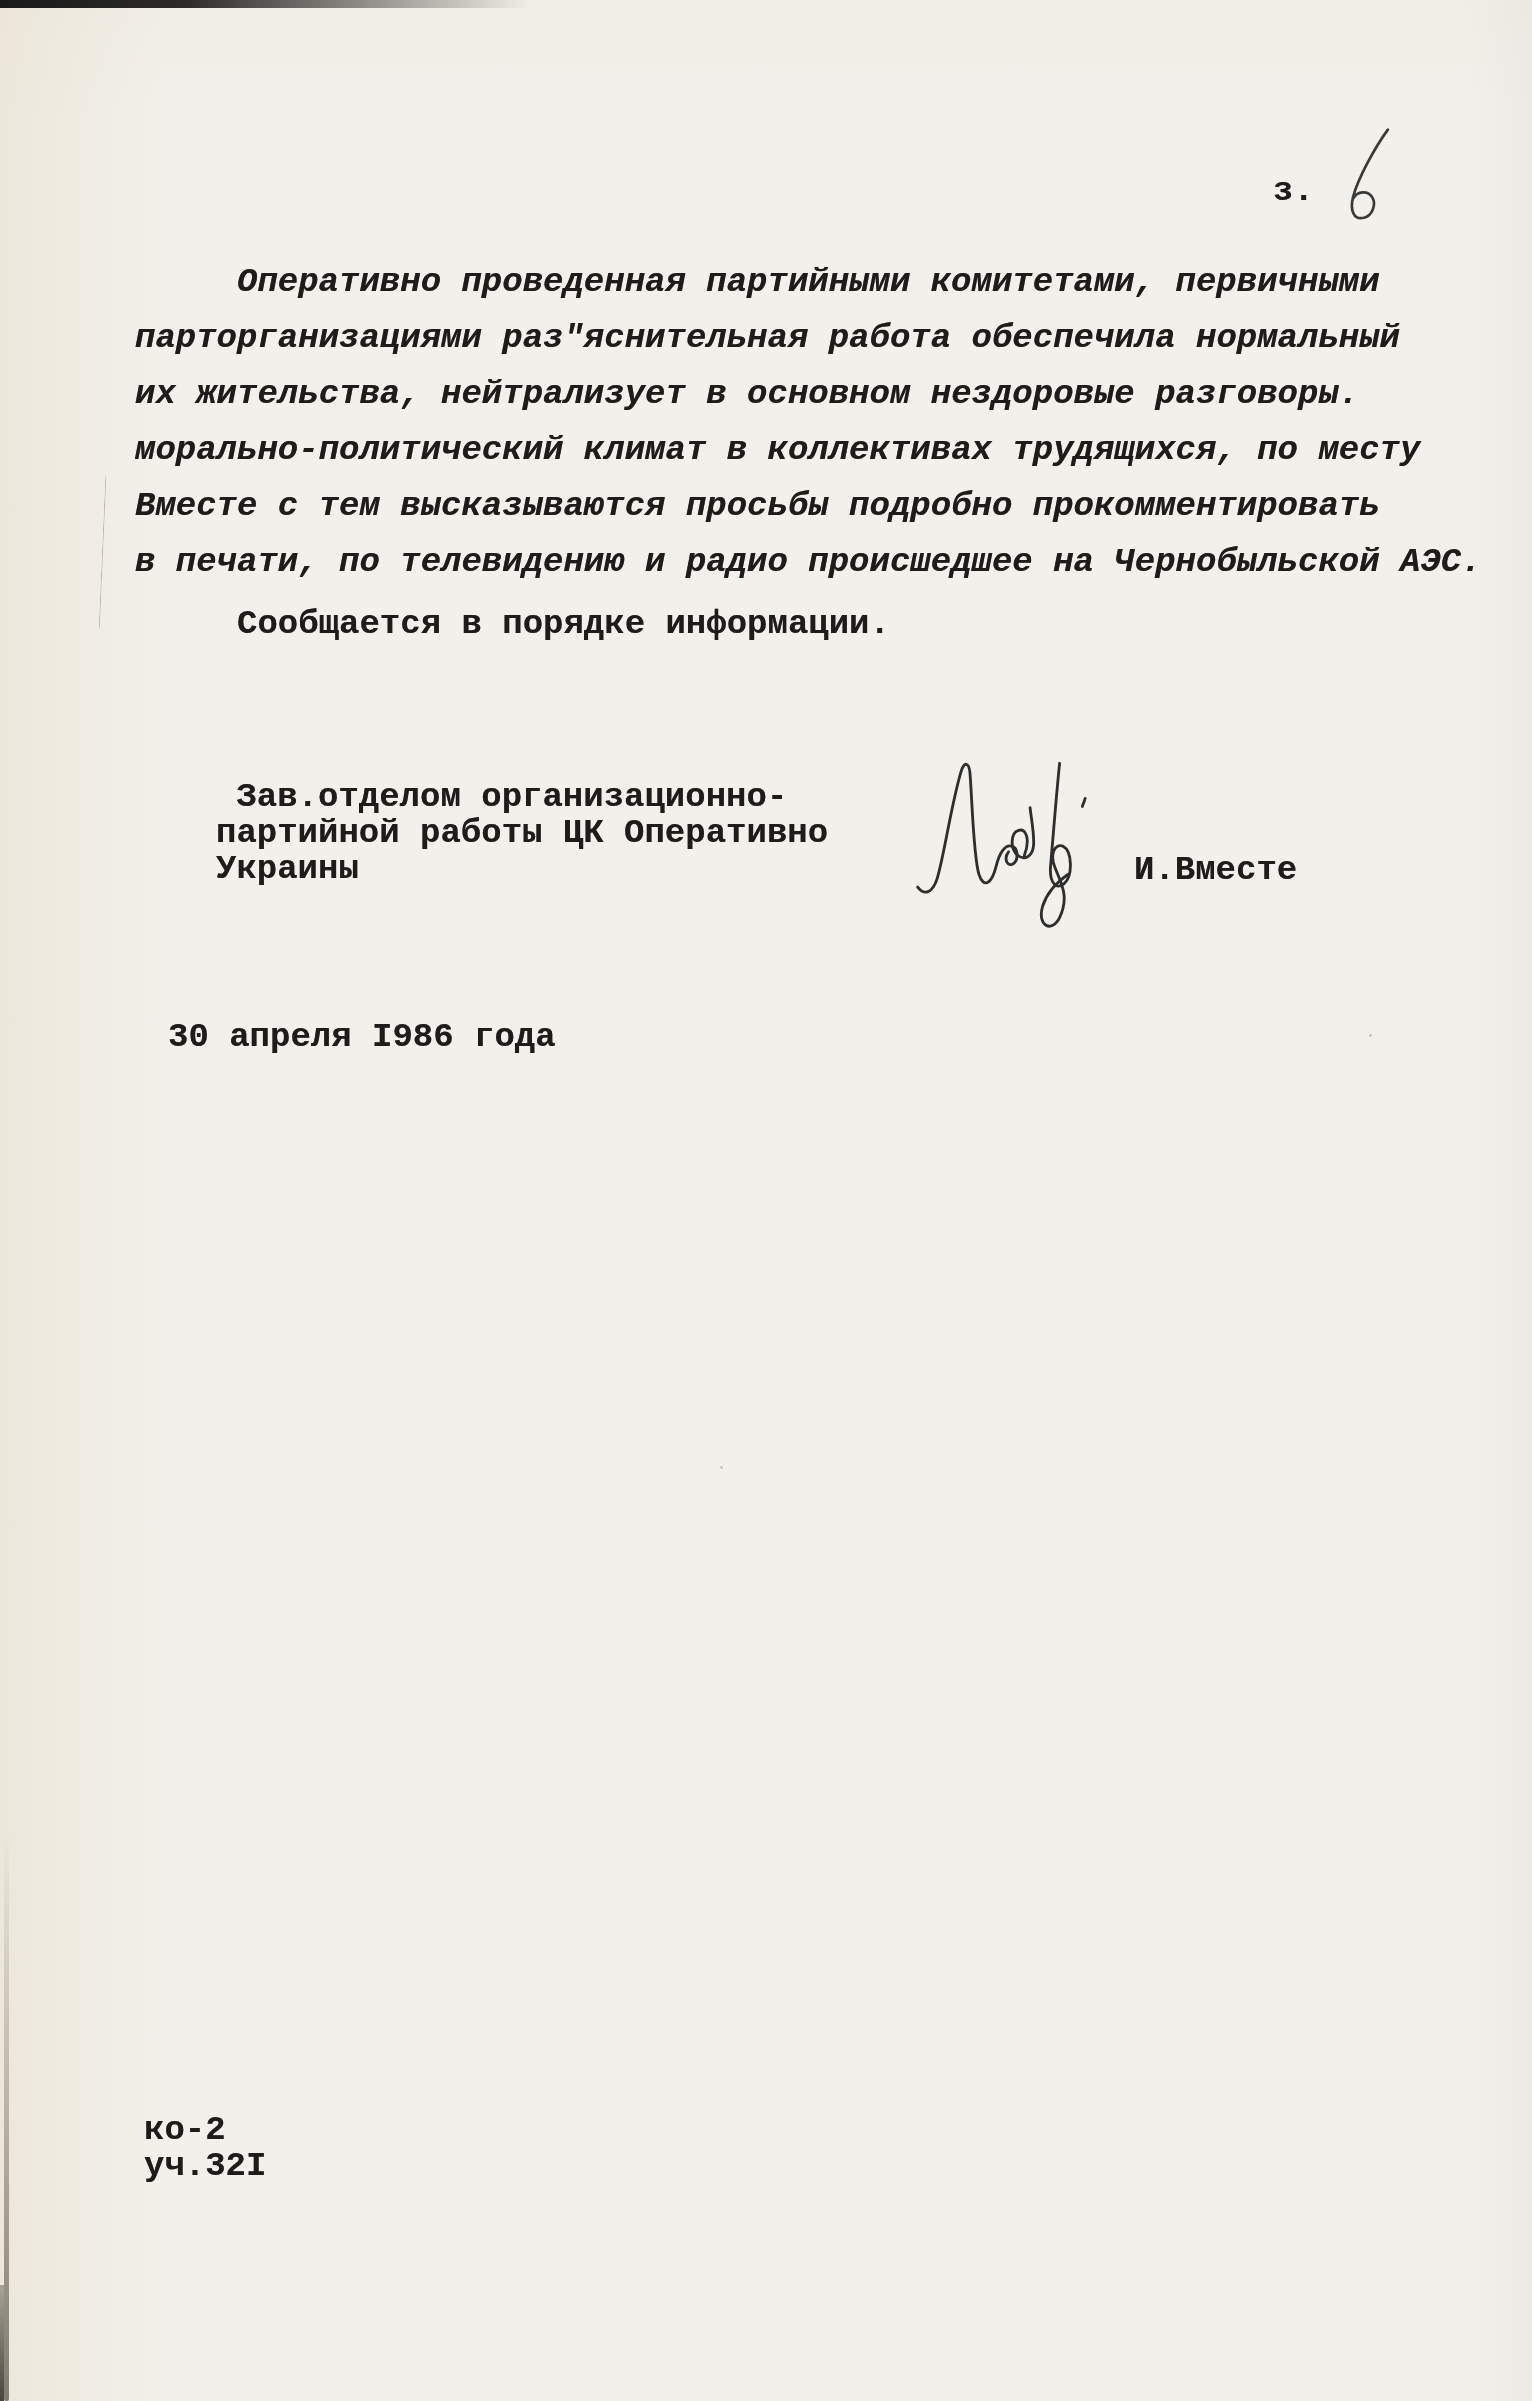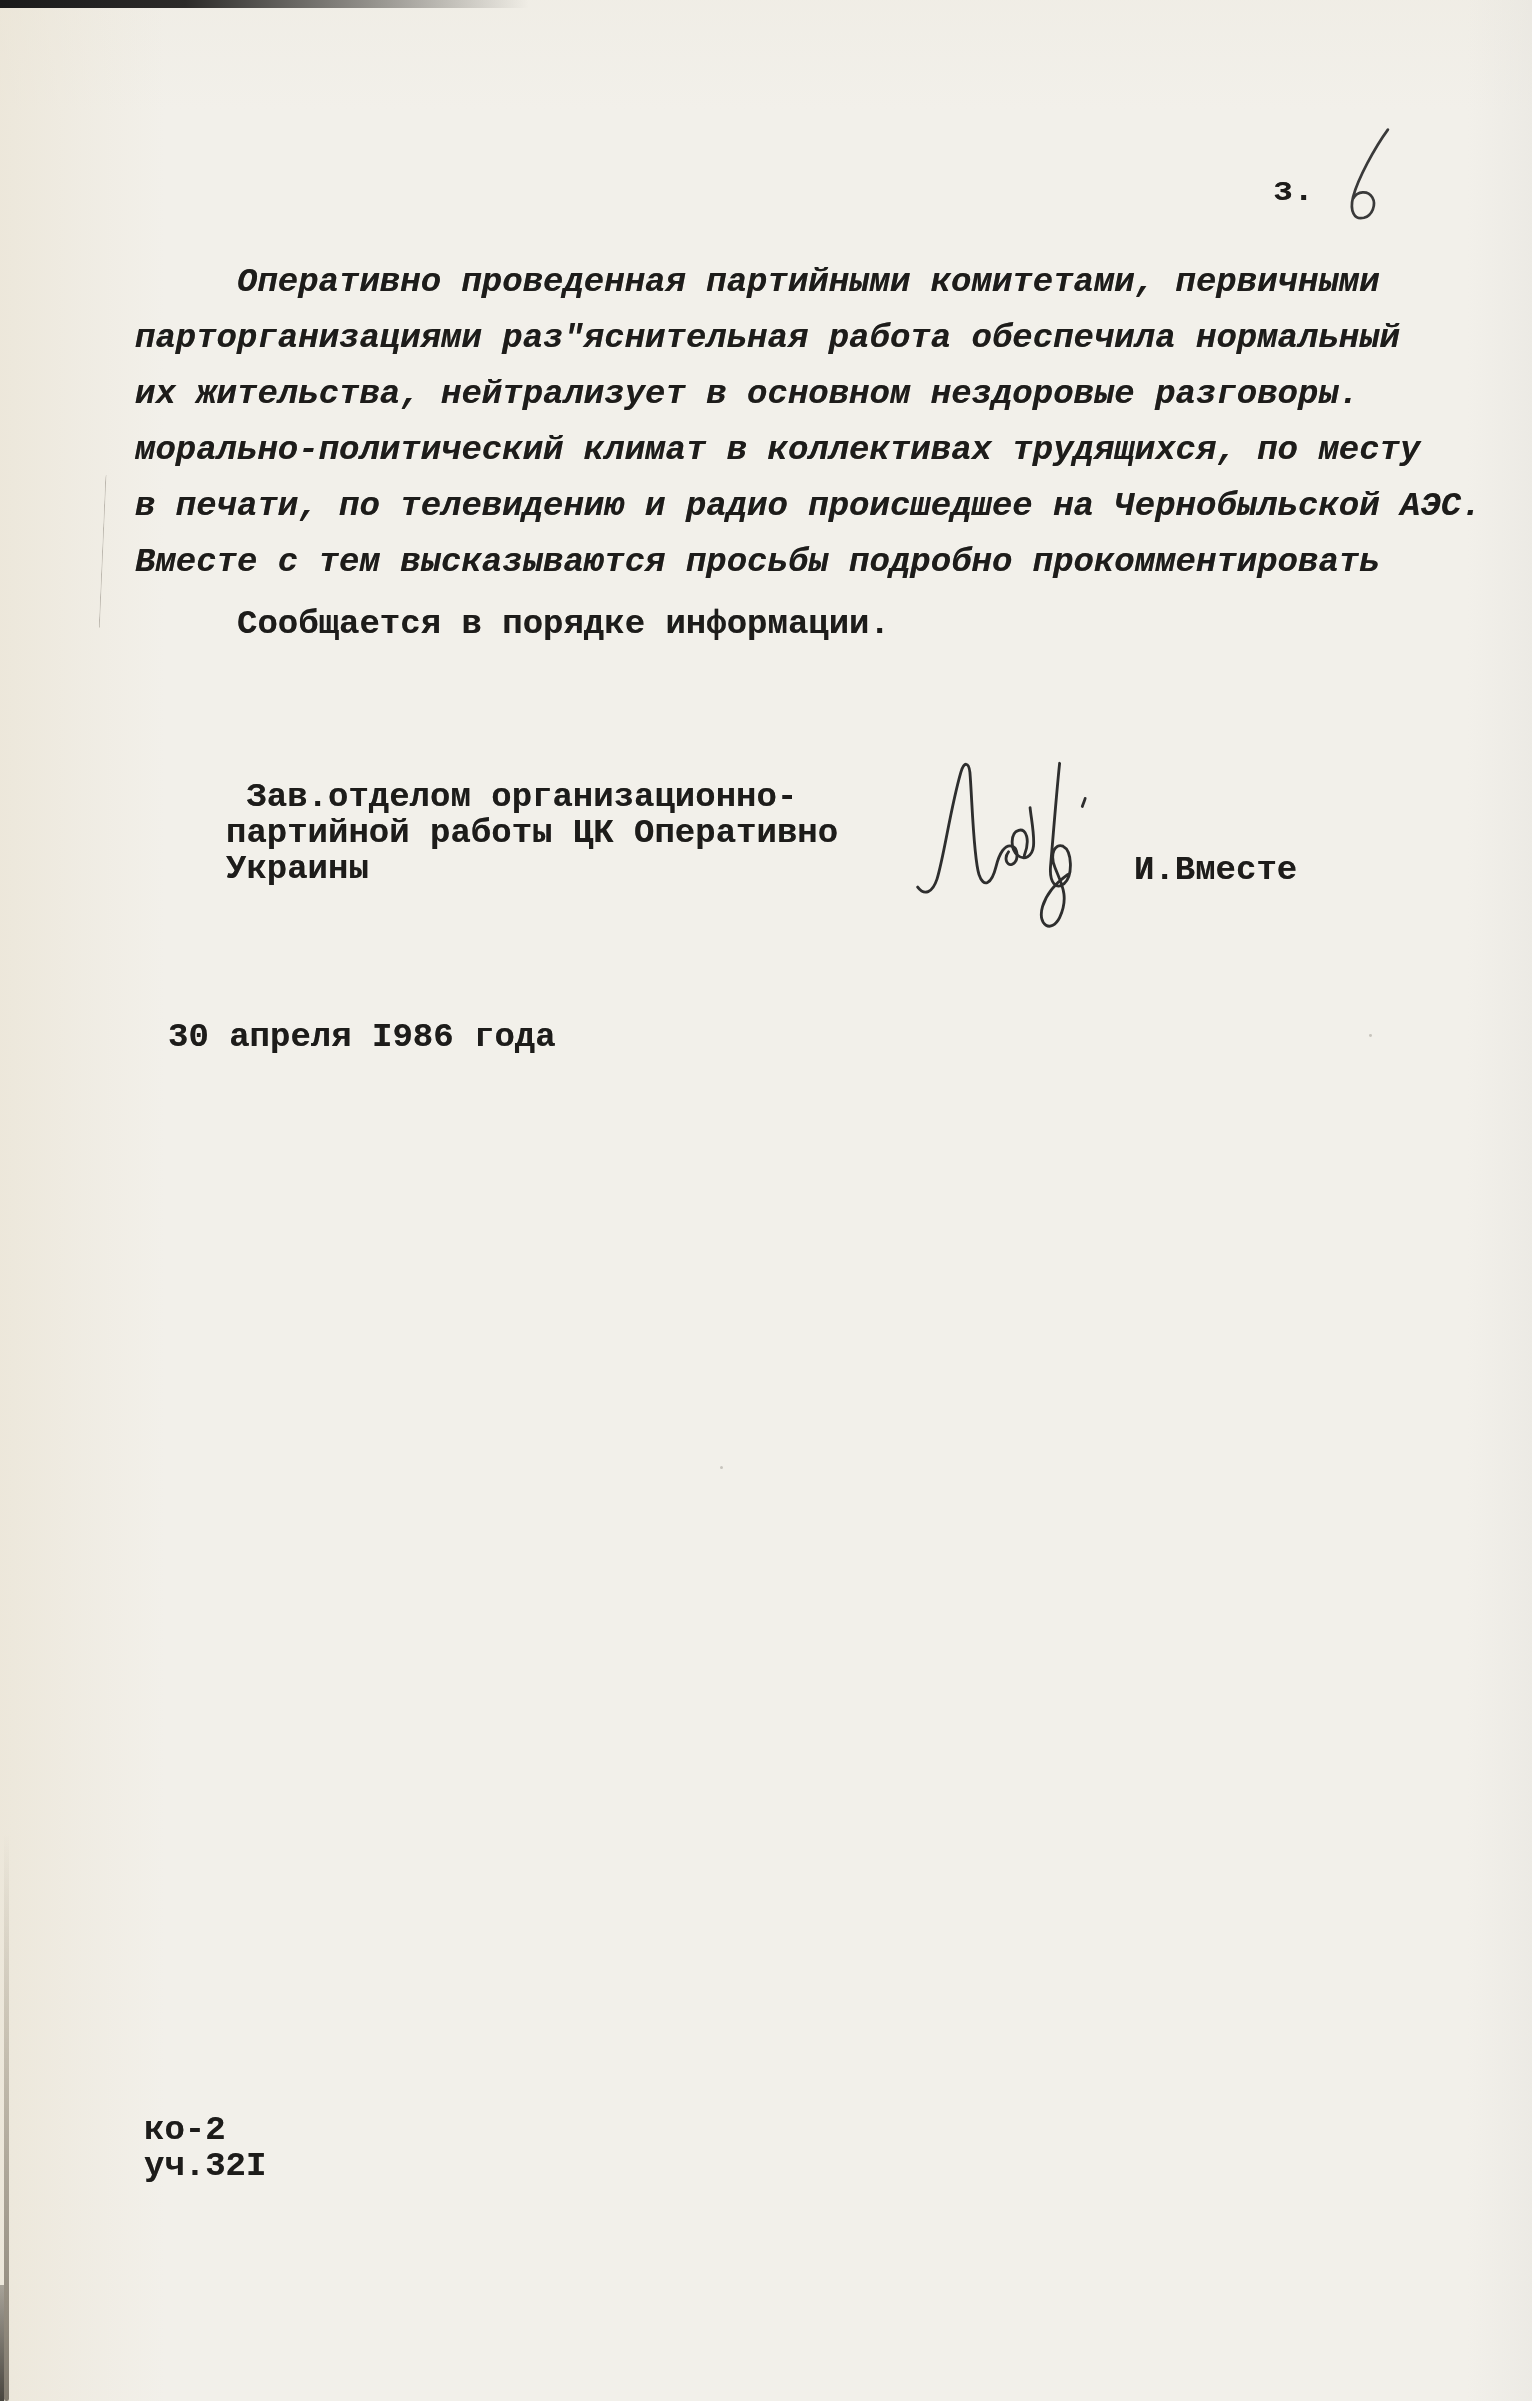--- a/index.html
+++ b/index.html
@@ -39,21 +39,21 @@
   #scratch-artifact{
     position:absolute;left:102px;top:475px;width:1.7px;height:153px;
     border-left:1.7px solid rgba(135,130,120,0.5);
     border-radius:50%/4.4px;
     transform:rotate(2.5deg);
   }
   #para{position:absolute;left:135px;top:254px;width:1387px;font-style:italic;}
   #para .pline{height:56px;line-height:56px;}
   #para .pline.indent{padding-left:102px;}
   #closing-line{position:absolute;left:237px;top:596px;height:56px;line-height:56px;}
-  #sig-block{position:absolute;left:226px;top:779px;line-height:36px;}
+  #sig-block{position:absolute;left:216px;top:779px;line-height:36px;}
   #sig-block .sline1{margin-left:20.4px;}
   #sig-block .sline3{}
   #signer-name{position:absolute;left:1134px;top:852px;line-height:36px;}
   #signature-svg{position:absolute;left:911px;top:744px;}
   #date-line{position:absolute;left:153px;top:1018px;line-height:39px;margin-left:15px;}
   #footer-block{position:absolute;left:144px;top:2112px;line-height:36px;}
   #page-num{position:absolute;left:1273px;top:172px;line-height:39px;}
   #handwritten-6{position:absolute;left:1337px;top:126px;}
   .speck{position:absolute;width:3.3px;height:3.3px;border-radius:50%;background:rgba(120,115,105,0.35);}
 </style>
@@ -75,22 +75,22 @@
     <svg width="61" height="96" viewBox="0 0 100 160" aria-hidden="true">
       <path d="M84 6 C62 36 34 88 26 118 C20 142 28 157 44 153 C58 149 65 131 58 119 C51 107 33 108 26 121" fill="none" stroke="#3a3a3a" stroke-width="4.5" stroke-linecap="round"></path>
     </svg>
   </div>
 
   <div id="para">
     <div class="pline type indent">Оперативно проведенная партийными комитетами, первичными</div>
     <div class="pline type">парторганизациями раз"яснительная работа обеспечила нормальный</div>
     <div class="pline type">их жительства, нейтрализует в основном нездоровые разговоры.</div>
     <div class="pline type">морально-политический климат в коллективах трудящихся, по месту</div>
+    <div class="pline type">Вместе с тем высказываются просьбы подробно прокомментировать</div>
     <div class="pline type">в печати, по телевидению и радио происшедшее на Чернобыльской АЭС.</div>
-    <div class="pline type">Вместе с тем высказываются просьбы подробно прокомментировать</div>
   </div>
 
   <div id="closing-line" class="type">Сообщается в порядке информации.</div>
 
   <div id="sig-block">
     <div class="sline1 type">Зав.отделом организационно-</div>
     <div class="sline2 type">партийной работы ЦК Оперативно</div>
     <div class="sline3 type">Украины</div>
   </div>
 

